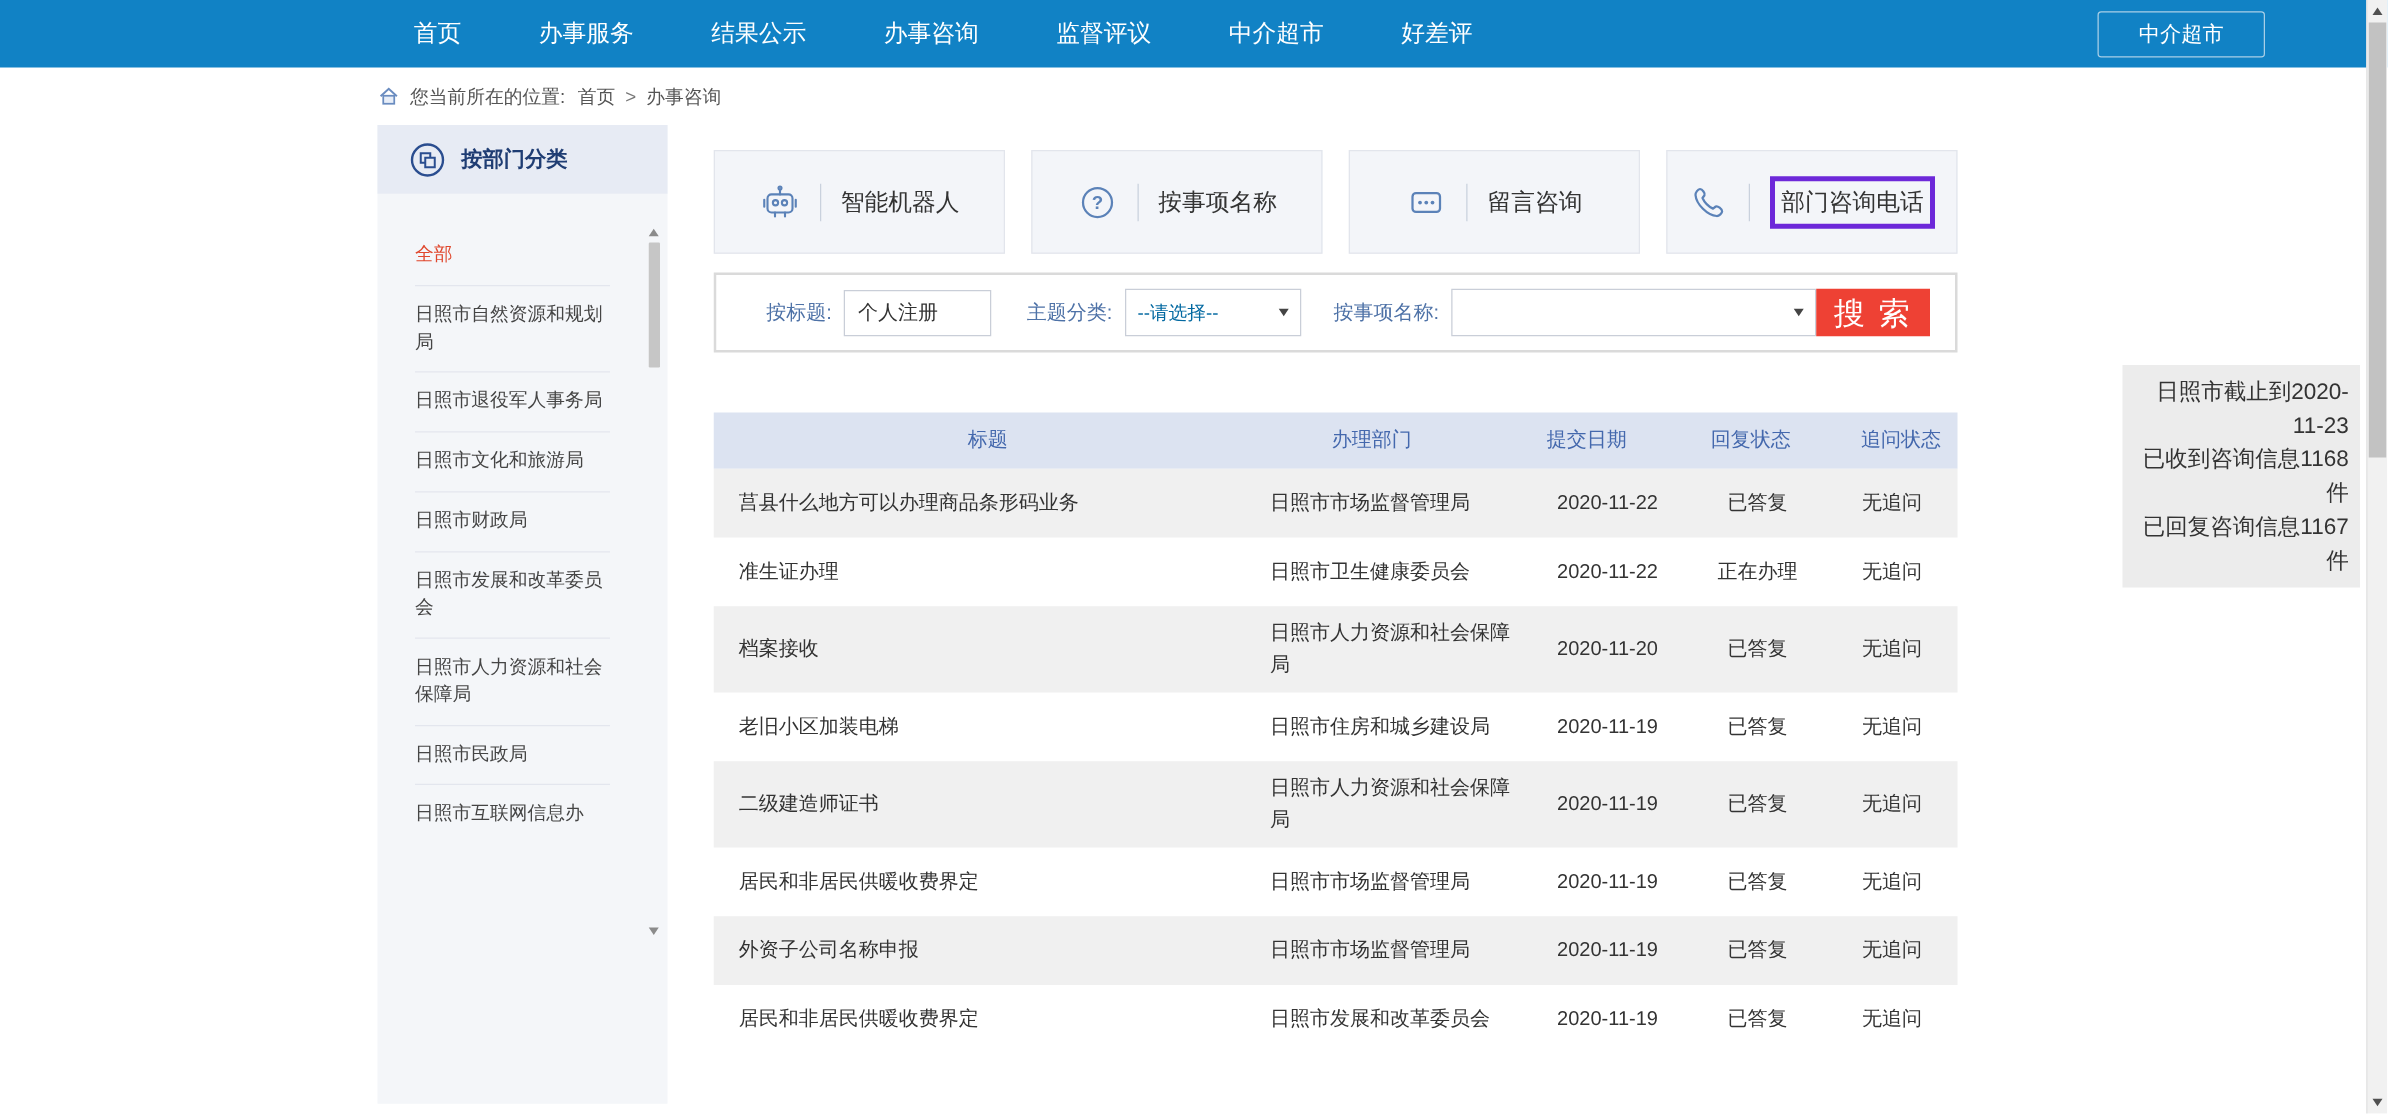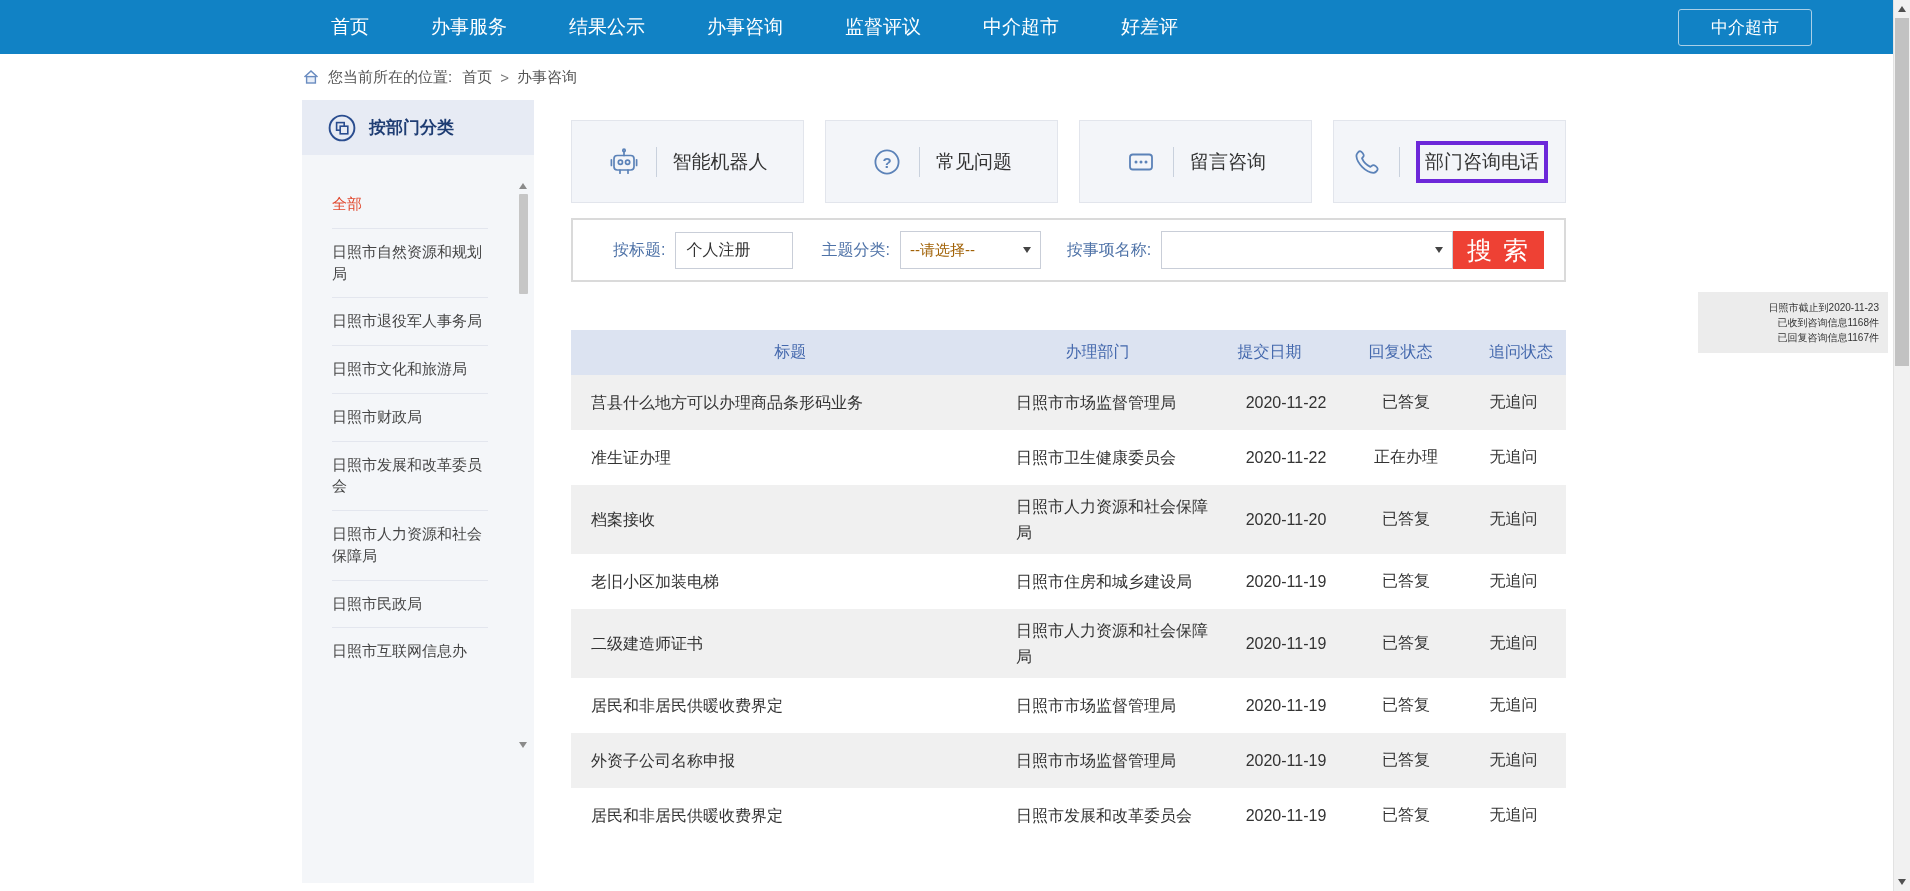--- a/index.html
+++ b/index.html
@@ -47,21 +47,21 @@
   .tab .vline { width:1px; height:30px; background:#c9d1dd; margin:0 16px; }
   .tab-label { font-size:19px; color:#333; white-space:nowrap; }
   .tab-label.red-box { border:4px solid #6d28d9; padding:4px 5px; }
   
   .search-panel { margin-top:15px; height:64px; border:2px solid #dadada; display:flex; align-items:center;
     padding:0 20px 0 40px; }
   .s-label { font-size:16px; color:#4e72a7; margin-right:10px; white-space:nowrap; }
   .title-input { width:118px; height:37px; border:1px solid #c9ced8; padding:0 10px; font-size:16px;
     color:#333; margin-right:28px; font-family:inherit; }
   .sel { height:38px; border:1px solid #c9ced8; background:#fff; display:flex; align-items:center;
-    justify-content:space-between; padding:0 9px; font-size:15px; color:#a16207; cursor:pointer; }
+    justify-content:space-between; padding:0 9px; font-size:15px; color:#0369a1; cursor:pointer; }
   .sel.topic { width:150px; margin-right:26px; }
   .sel.item { width:312px; }
   .caret { width:0; height:0; border-left:4.5px solid transparent; border-right:4.5px solid transparent;
     border-top:6px solid #444; margin-left:8px; }
   .search-btn { margin-left:auto; width:98px; height:38px; background:#ee4134; border:none; color:#fff;
     font-size:25px; cursor:pointer; font-family:inherit; letter-spacing:2px; }
   
   .ctable { margin-top:48px; }
   .thead { display:flex; height:45px; background:#dce3f1; align-items:center; color:#4468ad; font-size:16px; }
   .th { text-align:center;margin-left:28px; }
@@ -69,21 +69,21 @@
   .th-reply { width:110px; } .th-follow { width:105px; }
   .trow { display:flex; align-items:center; min-height:55px; padding:9px 0; font-size:16px; color:#333; cursor:pointer; }
   .trow:nth-child(odd) { background:#f0f0f0; } 
   .c-title { width:445px; padding-left:20px; text-align:left; line-height:1.5; }
   .c-dept { width:205px; text-align:left; line-height:1.6; }
   .c-date { width:130px; text-align:center; }
   .c-reply { width:110px; text-align:center; }
   .c-follow { width:105px; text-align:center; }
   
   .stat-box { position:absolute; right:22px; top:292px; width:190px; background:#ececec; padding:8px 9px;
-    font-size:10px; color:#333; text-align:right; line-height:1.5; }
+    font-size:18px; color:#333; text-align:right; line-height:1.5; }
   
   .page-scrollbar { position:absolute; right:0; top:0; width:17px; height:891px; background:#f1f1f1;
     border-left:1px solid #e2e2e2; z-index:50; }
   .ps-up { position:absolute; top:6px; left:4px; width:0; height:0;
     border-left:4.5px solid transparent; border-right:4.5px solid transparent; border-bottom:6px solid #505050; }
   .ps-thumb { position:absolute; top:18px; left:1px; width:14px; height:348px; background:#c2c2c2; }
   .ps-down { position:absolute; bottom:6px; left:4px; width:0; height:0;
     border-left:4.5px solid transparent; border-right:4.5px solid transparent; border-top:6px solid #505050; }
 </style>
 </head>
@@ -205,21 +205,21 @@
           <span class="tab-label">智能机器人</span>
         </div>
         <div class="tab">
           <span class="ticon">
             <svg width="32" height="32" viewBox="0 0 32 32">
               <circle cx="16" cy="16" r="11.6" fill="none" stroke="#5b82b8" stroke-width="1.8"></circle>
               <text x="16" y="21.5" text-anchor="middle" font-size="15" font-weight="bold" fill="#5b82b8" font-family="Liberation Sans, sans-serif">?</text>
             </svg>
           </span>
           <span class="vline"></span>
-          <span class="tab-label">常见问题</span>
+          <span class="tab-label">按事项名称</span>
         </div>
         <div class="tab">
           <span class="ticon">
             <svg width="32" height="32" viewBox="0 0 32 32">
               <rect x="5" y="8.5" width="22" height="15" rx="2.8" fill="none" stroke="#5b82b8" stroke-width="1.8"></rect>
               <circle cx="11" cy="16" r="1.5" fill="#5b82b8"></circle>
               <circle cx="16" cy="16" r="1.5" fill="#5b82b8"></circle>
               <circle cx="21" cy="16" r="1.5" fill="#5b82b8"></circle>
             </svg>
           </span>

